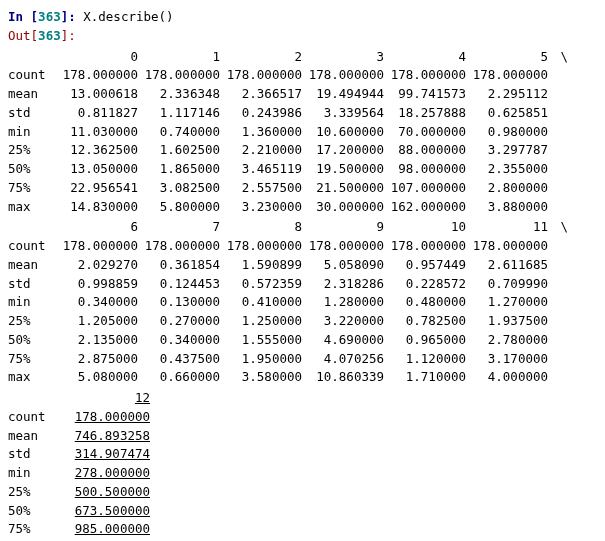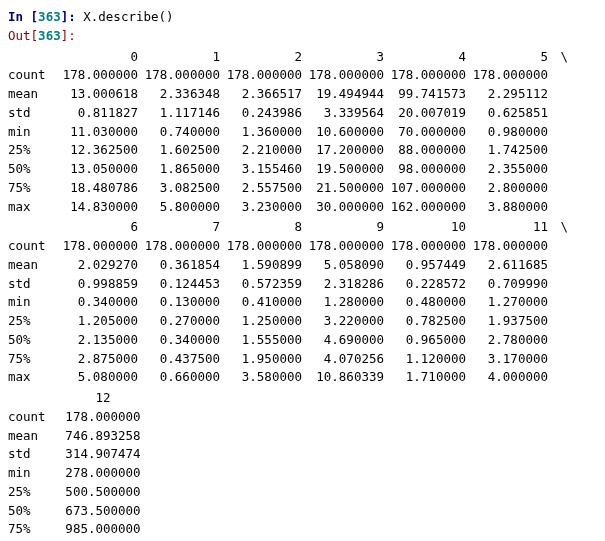--- a/index.html
+++ b/index.html
@@ -58,45 +58,46 @@
     margin-top: 2px;
   }
   .cell {
     display: inline-block;
     width: 82px;
     text-align: right;
   }
   .cell-wide {
     display: inline-block;
     width: 94px;
-    text-align: center;
+    text-align: right;
+    text-decoration: underline;
   }
   .backslash {
     display:inline-block;
     width: 20px;
     text-align: right;
   }
   .hdr {
     font-weight: normal;
   }
 </style>
 </head>
 <body>
 
 <pre><span class="prompt-in">In [</span><span class="prompt-num">363</span><span class="prompt-in">]: </span><span class="code">X.describe()</span></pre>
 <pre><span class="prompt-out">Out[</span><span class="prompt-num">363</span><span class="prompt-out">]:</span></pre>
 
 <pre class="block"><span class="row-label"></span><span class="cell hdr">0</span><span class="cell hdr">1</span><span class="cell hdr">2</span><span class="cell hdr">3</span><span class="cell hdr">4</span><span class="cell hdr">5</span><span class="backslash">\</span>
 <span class="row-label">count</span><span class="cell">178.000000</span><span class="cell">178.000000</span><span class="cell">178.000000</span><span class="cell">178.000000</span><span class="cell">178.000000</span><span class="cell">178.000000</span>
 <span class="row-label">mean</span><span class="cell">13.000618</span><span class="cell">2.336348</span><span class="cell">2.366517</span><span class="cell">19.494944</span><span class="cell">99.741573</span><span class="cell">2.295112</span>
-<span class="row-label">std</span><span class="cell">0.811827</span><span class="cell">1.117146</span><span class="cell">0.243986</span><span class="cell">3.339564</span><span class="cell">20.007019</span><span class="cell">0.625851</span>
+<span class="row-label">std</span><span class="cell">0.811827</span><span class="cell">1.117146</span><span class="cell">0.243986</span><span class="cell">3.339564</span><span class="cell">18.257888</span><span class="cell">0.625851</span>
 <span class="row-label">min</span><span class="cell">11.030000</span><span class="cell">0.740000</span><span class="cell">1.360000</span><span class="cell">10.600000</span><span class="cell">70.000000</span><span class="cell">0.980000</span>
-<span class="row-label">25%</span><span class="cell">12.362500</span><span class="cell">1.602500</span><span class="cell">2.210000</span><span class="cell">17.200000</span><span class="cell">88.000000</span><span class="cell">1.742500</span>
-<span class="row-label">50%</span><span class="cell">13.050000</span><span class="cell">1.865000</span><span class="cell">3.155460</span><span class="cell">19.500000</span><span class="cell">98.000000</span><span class="cell">2.355000</span>
-<span class="row-label">75%</span><span class="cell">18.480786</span><span class="cell">3.082500</span><span class="cell">2.557500</span><span class="cell">21.500000</span><span class="cell">107.000000</span><span class="cell">2.800000</span>
+<span class="row-label">25%</span><span class="cell">12.362500</span><span class="cell">1.602500</span><span class="cell">2.210000</span><span class="cell">17.200000</span><span class="cell">88.000000</span><span class="cell">3.297787</span>
+<span class="row-label">50%</span><span class="cell">13.050000</span><span class="cell">1.865000</span><span class="cell">3.465119</span><span class="cell">19.500000</span><span class="cell">98.000000</span><span class="cell">2.355000</span>
+<span class="row-label">75%</span><span class="cell">22.956541</span><span class="cell">3.082500</span><span class="cell">2.557500</span><span class="cell">21.500000</span><span class="cell">107.000000</span><span class="cell">2.800000</span>
 <span class="row-label">max</span><span class="cell">14.830000</span><span class="cell">5.800000</span><span class="cell">3.230000</span><span class="cell">30.000000</span><span class="cell">162.000000</span><span class="cell">3.880000</span></pre>
 
 <pre class="block"><span class="row-label"></span><span class="cell hdr">6</span><span class="cell hdr">7</span><span class="cell hdr">8</span><span class="cell hdr">9</span><span class="cell hdr">10</span><span class="cell hdr">11</span><span class="backslash">\</span>
 <span class="row-label">count</span><span class="cell">178.000000</span><span class="cell">178.000000</span><span class="cell">178.000000</span><span class="cell">178.000000</span><span class="cell">178.000000</span><span class="cell">178.000000</span>
 <span class="row-label">mean</span><span class="cell">2.029270</span><span class="cell">0.361854</span><span class="cell">1.590899</span><span class="cell">5.058090</span><span class="cell">0.957449</span><span class="cell">2.611685</span>
 <span class="row-label">std</span><span class="cell">0.998859</span><span class="cell">0.124453</span><span class="cell">0.572359</span><span class="cell">2.318286</span><span class="cell">0.228572</span><span class="cell">0.709990</span>
 <span class="row-label">min</span><span class="cell">0.340000</span><span class="cell">0.130000</span><span class="cell">0.410000</span><span class="cell">1.280000</span><span class="cell">0.480000</span><span class="cell">1.270000</span>
 <span class="row-label">25%</span><span class="cell">1.205000</span><span class="cell">0.270000</span><span class="cell">1.250000</span><span class="cell">3.220000</span><span class="cell">0.782500</span><span class="cell">1.937500</span>
 <span class="row-label">50%</span><span class="cell">2.135000</span><span class="cell">0.340000</span><span class="cell">1.555000</span><span class="cell">4.690000</span><span class="cell">0.965000</span><span class="cell">2.780000</span>
 <span class="row-label">75%</span><span class="cell">2.875000</span><span class="cell">0.437500</span><span class="cell">1.950000</span><span class="cell">4.070256</span><span class="cell">1.120000</span><span class="cell">3.170000</span>

